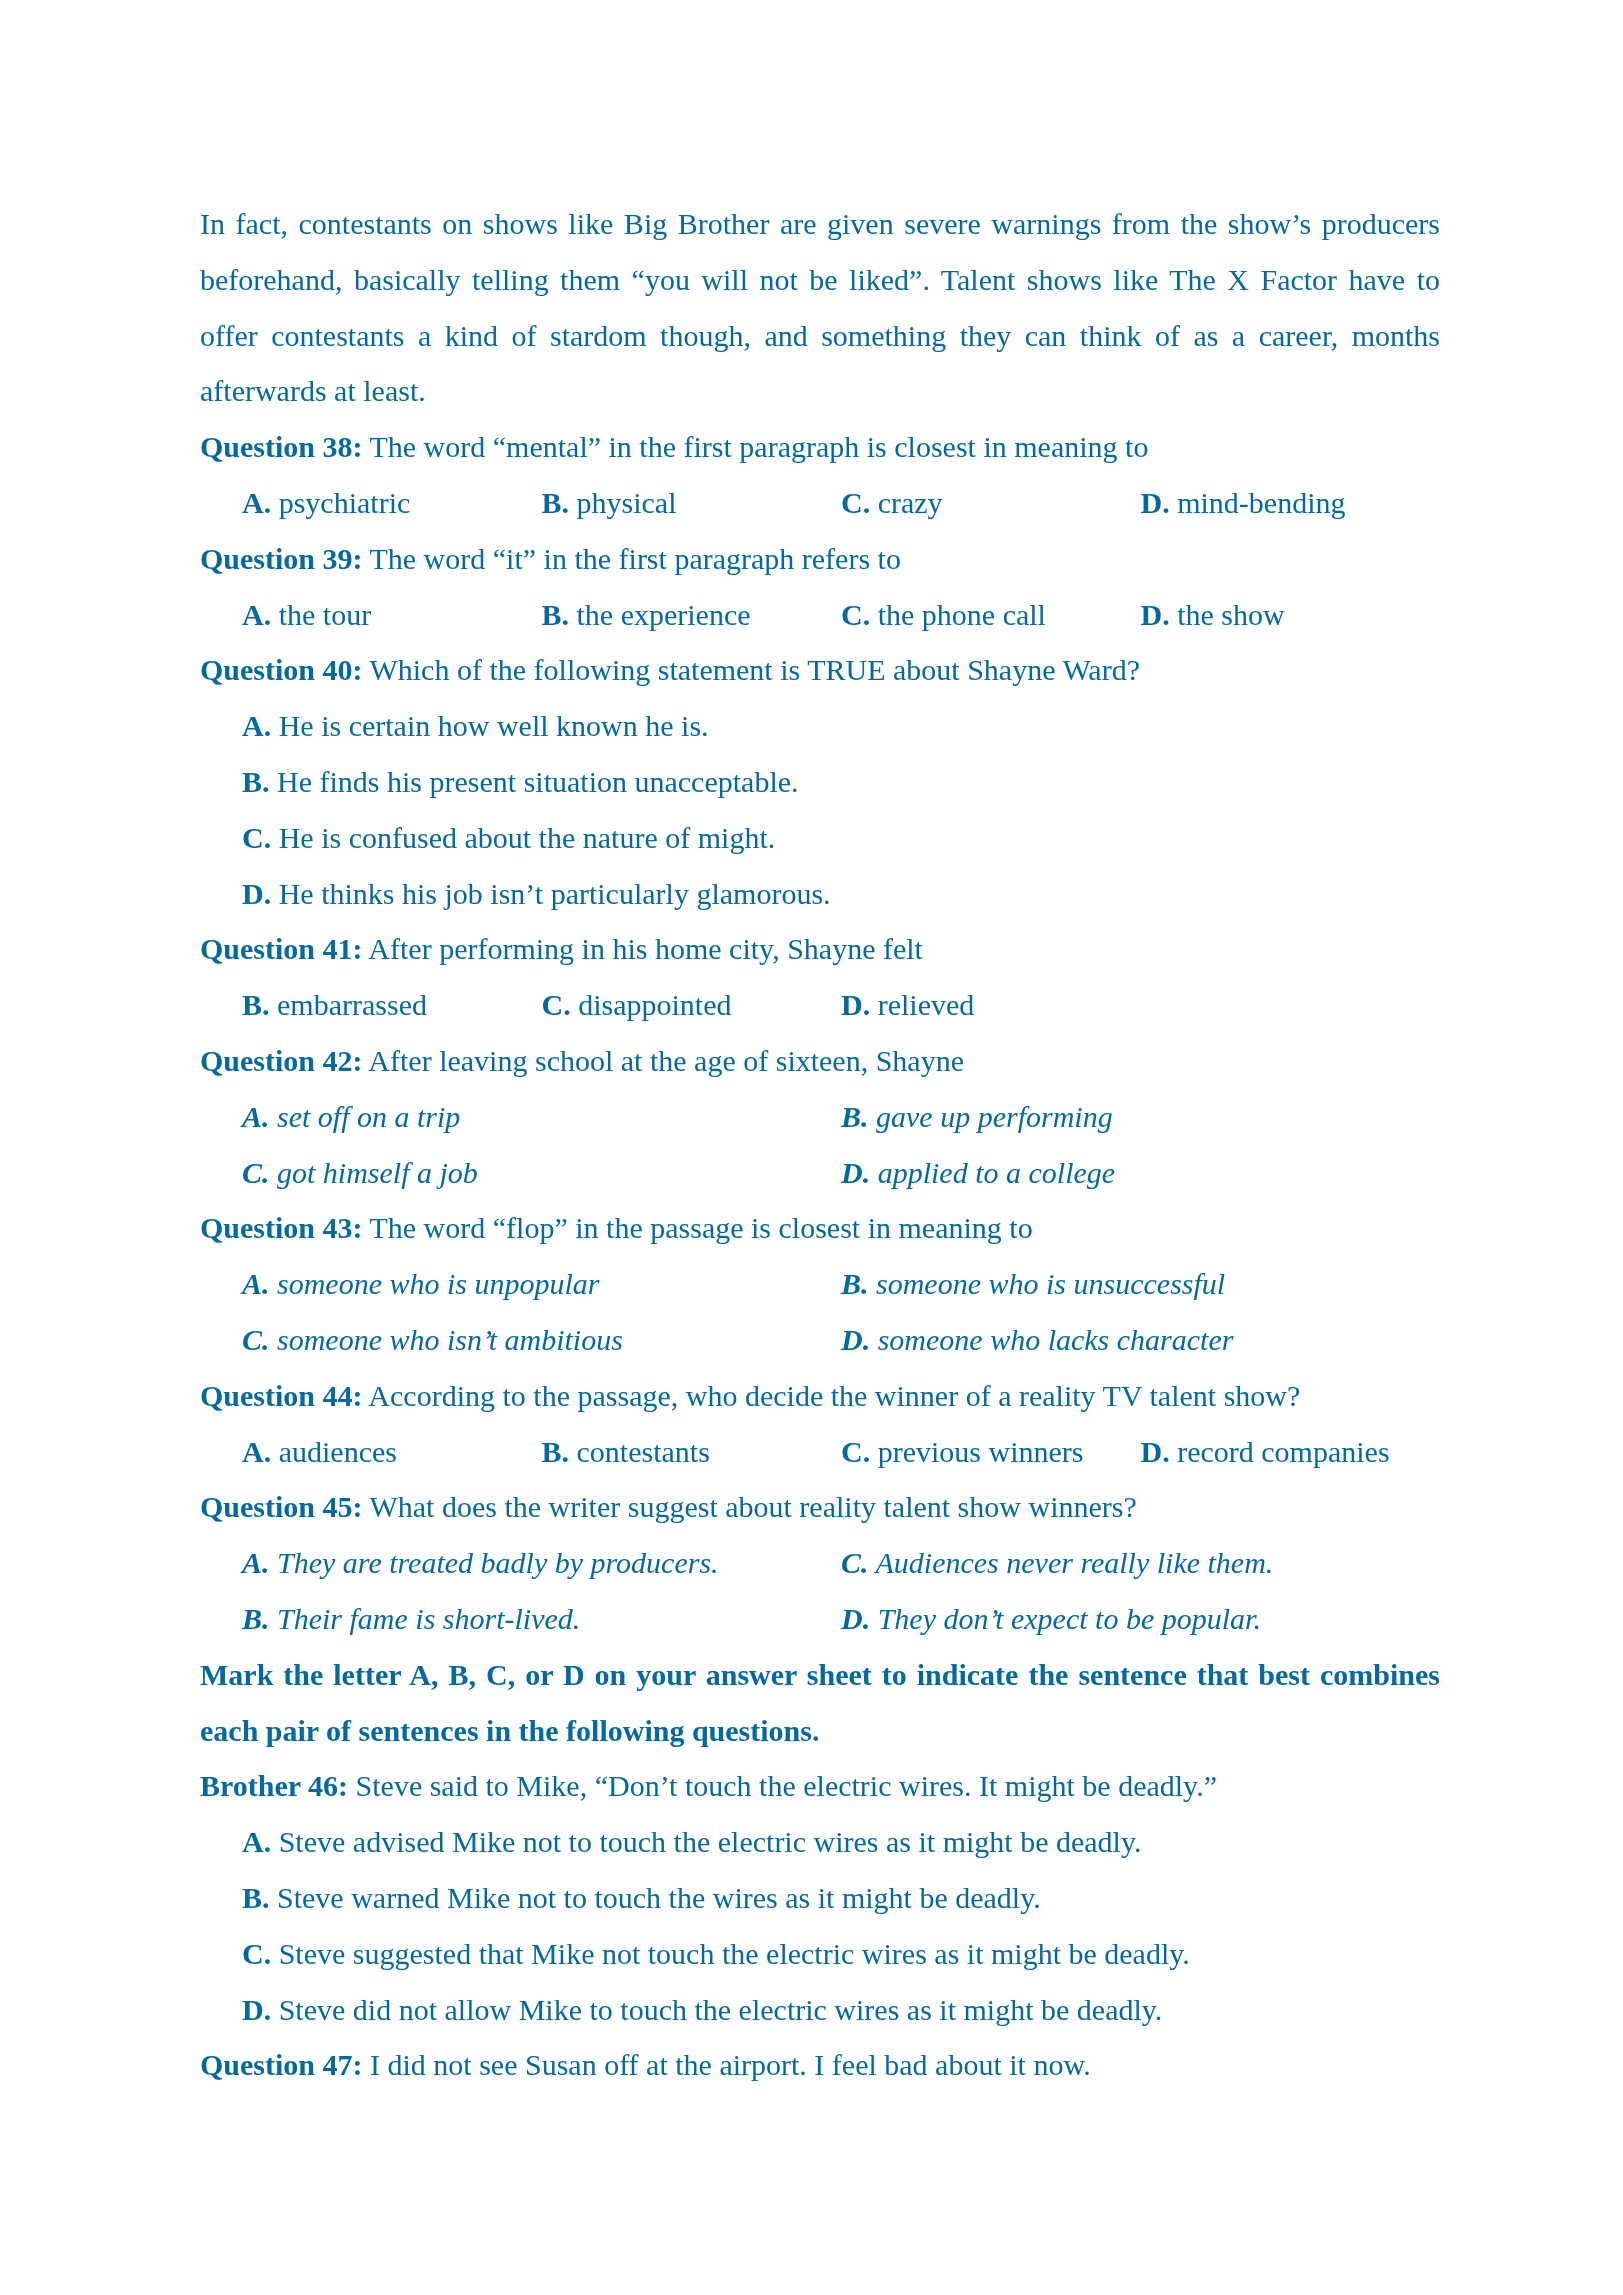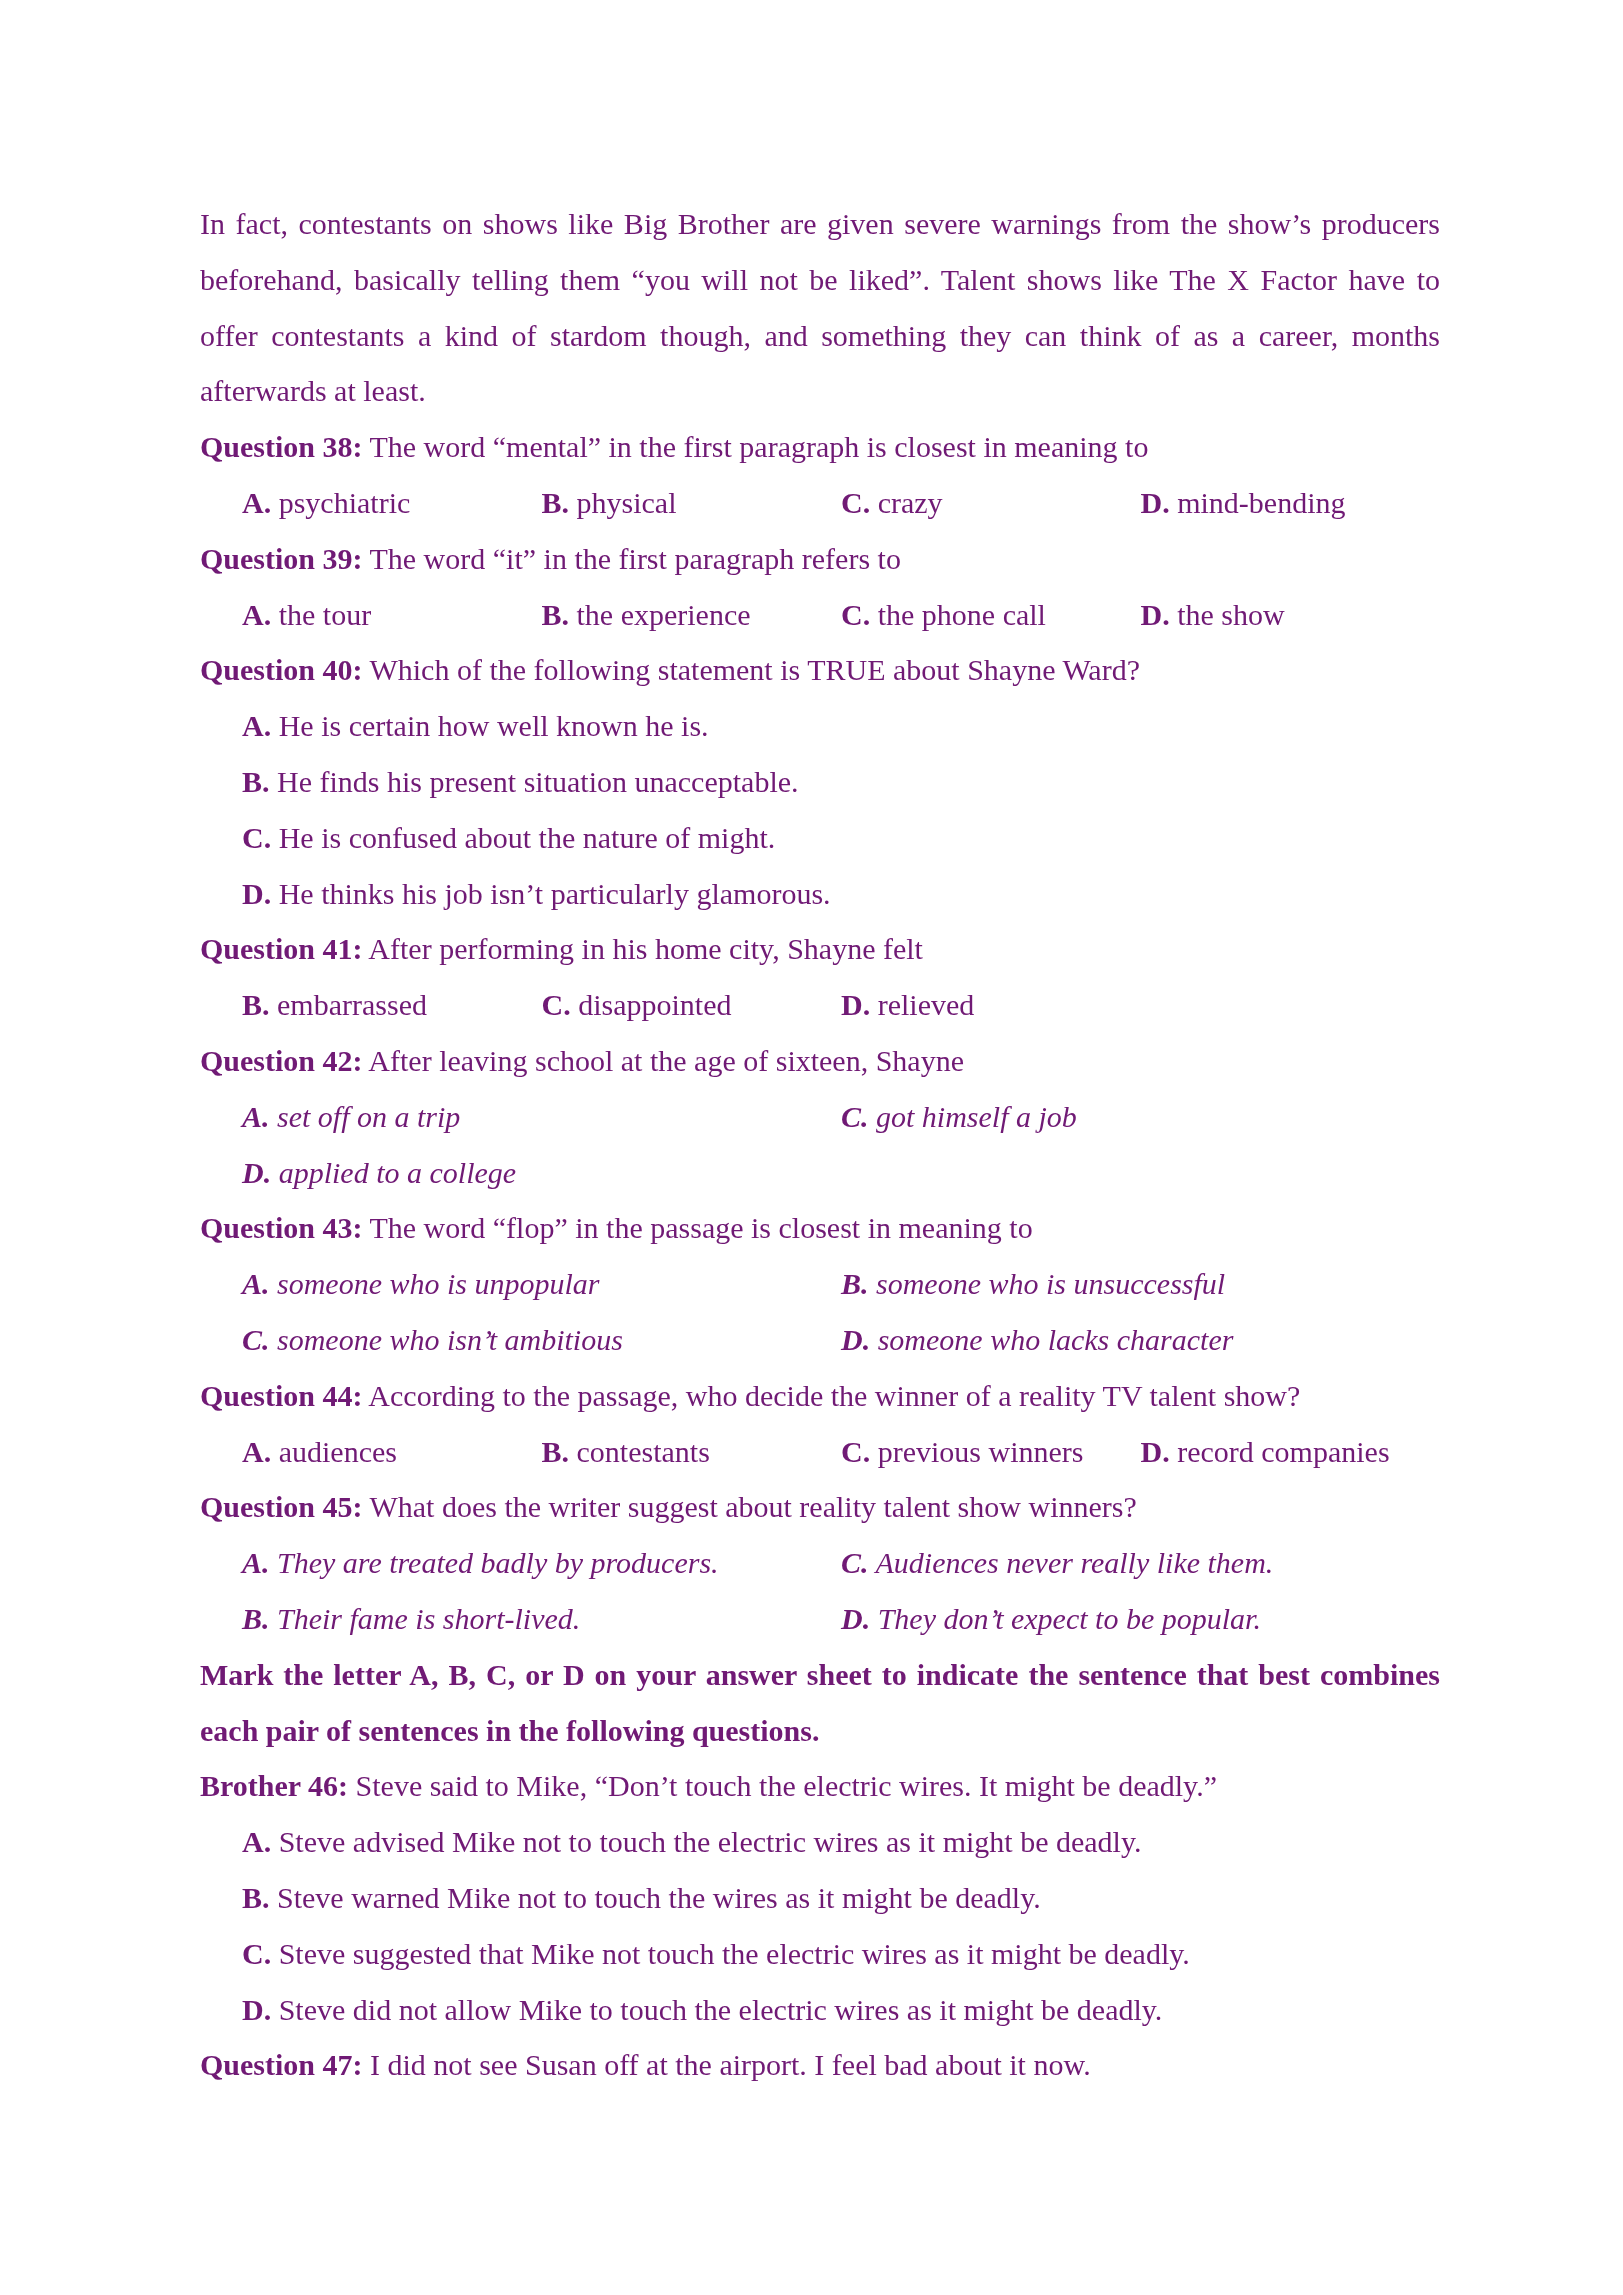--- a/index.html
+++ b/index.html
@@ -12,21 +12,21 @@
     overflow: hidden;
   }
   .page {
     position: absolute;
     left: 200px;
     top: 196px;
     width: 1240px;
     font-family: "Liberation Serif", serif;
     font-size: 30px;
     line-height: 1.86;
-    color: #701a75;
+    color: #0369a1;
   }
   p { margin: 0; }
   .justify { text-align: justify; }
   .b { font-weight: bold; }
   .bold { font-weight: bold; }
   .qline { text-align: left; }
   .options { padding-left: 42px; }
   .cols4 {
     display: grid;
     grid-template-columns: 1fr 1fr 1fr 1fr;
@@ -77,20 +77,21 @@
         <div class="options cols4">
           <div class="option"><span class="b">B.</span><span> embarrassed</span></div>
           <div class="option"><span class="b">C.</span><span> disappointed</span></div>
           <div class="option"><span class="b">D.</span><span> relieved</span></div>
         </div>
       </div>
       <div class="question">
         <p class="qline"><span class="b">Question 42:</span><span> After leaving school at the age of sixteen, Shayne</span></p>
         <div class="options cols2">
           <div class="option"><span class="b">A.</span><span> set off on a trip</span></div>
+          <div class="option"><span class="b">B.</span><span> gave up performing</span></div>
           <div class="option"><span class="b">C.</span><span> got himself a job</span></div>
           <div class="option"><span class="b">D.</span><span> applied to a college</span></div>
         </div>
       </div>
       <div class="question">
         <p class="qline"><span class="b">Question 43:</span><span> The word “flop” in the passage is closest in meaning to</span></p>
         <div class="options cols2">
           <div class="option"><span class="b">A.</span><span> someone who is unpopular</span></div>
           <div class="option"><span class="b">B.</span><span> someone who is unsuccessful</span></div>
           <div class="option"><span class="b">C.</span><span> someone who isn’t ambitious</span></div>

